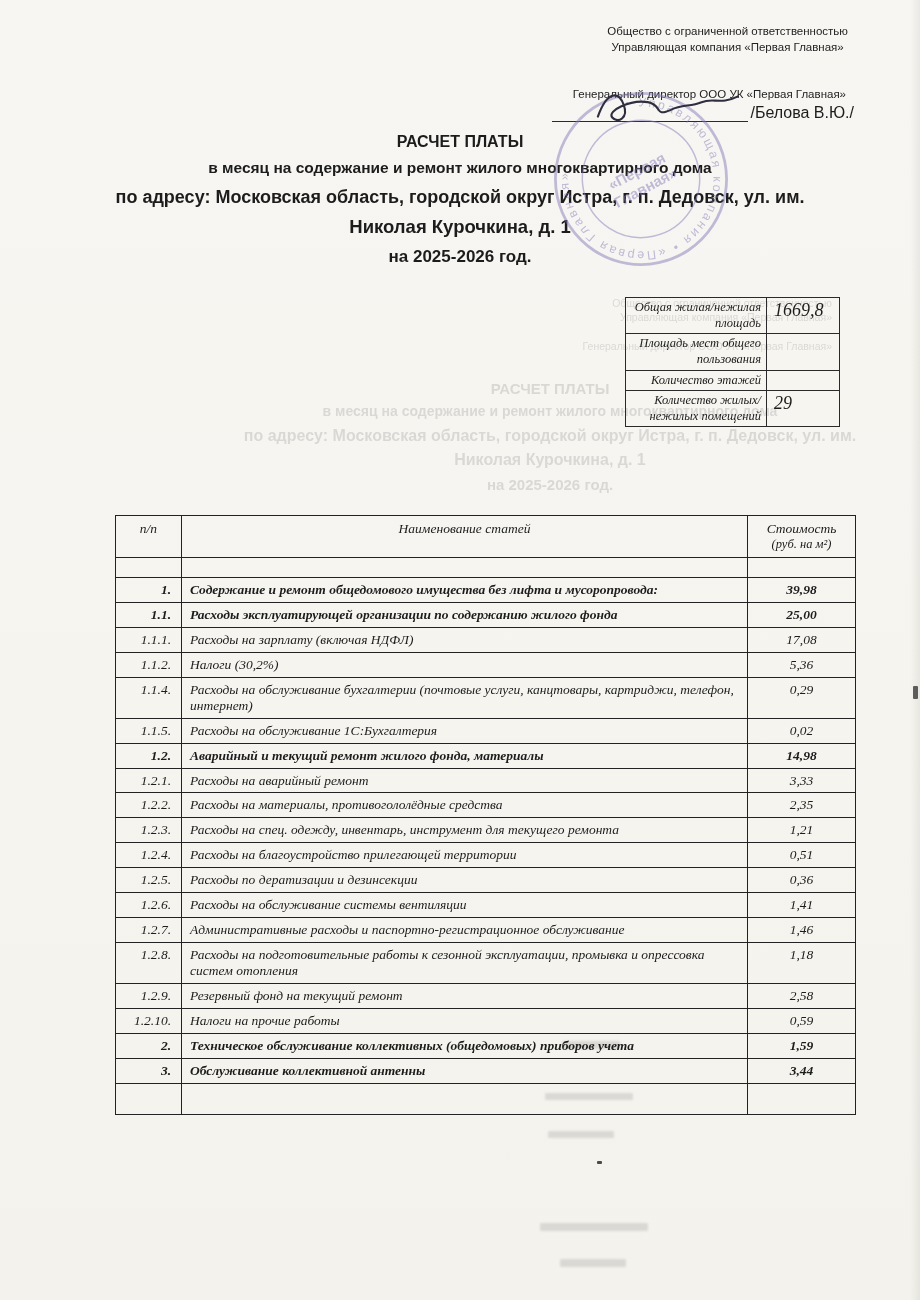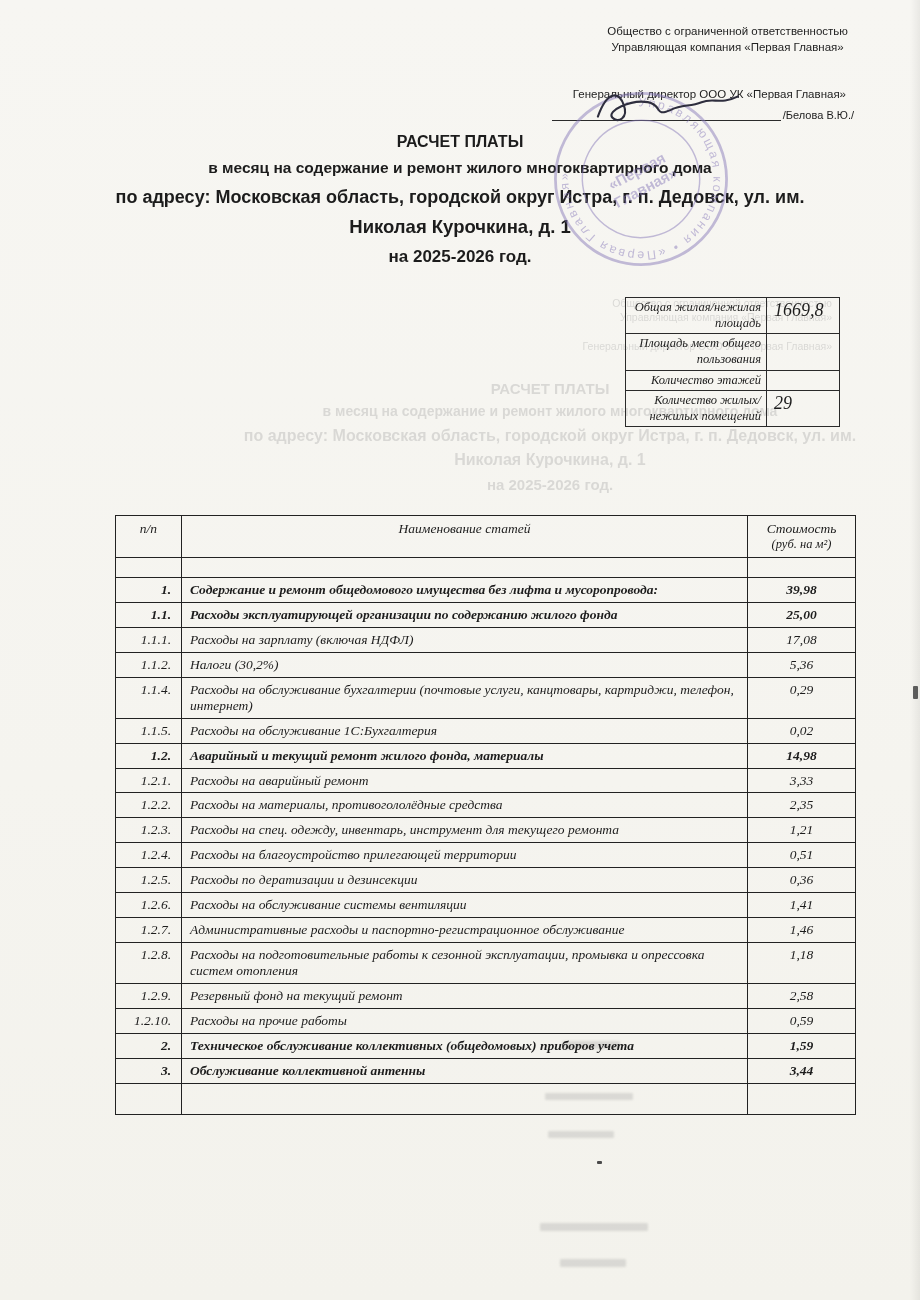--- a/index.html
+++ b/index.html
@@ -18,21 +18,21 @@
     pointer-events:none;
   }
 
   
   .org-block{ position:absolute; top:24px; right:72px; text-align:center;
     font-size:11.5px; line-height:1.35; color:#222; }
   .director-line{ position:absolute; top:88px; right:74px; font-size:11.5px; color:#222; }
   .sign-row{ position:absolute; top:104px; left:552px; width:302px;
     display:flex; align-items:flex-end; }
   .sign-underline{ flex:1; height:16px; border-bottom:1.2px solid #2b2b2b; }
-  .sign-name{ font-size:11px; padding-left:2px; white-space:nowrap; }
+  .sign-name{ font-size:16px; padding-left:2px; white-space:nowrap; }
 
   .signature-svg{ position:absolute; left:588px; top:82px; width:158px; height:48px; z-index:3; }
 
   .stamp-svg{ position:absolute; left:548px; top:86px; width:186px; height:186px;
     transform:rotate(-12deg); opacity:.48; z-index:2; }
 
   
   .title-block{ position:absolute; top:133px; left:0; width:100%; text-align:center; font-weight:700; }
   .title-l1{ font-size:16px; margin-bottom:8px; }
   .title-l2{ font-size:15.5px; margin-bottom:10px; }
@@ -257,21 +257,21 @@
           <td class="c-name">Расходы на подготовительные работы к сезонной эксплуатации, промывка и опрессовка систем отопления</td>
           <td class="c-cost">1,18</td>
         </tr>
         <tr class="">
           <td class="c-num">1.2.9.</td>
           <td class="c-name">Резервный фонд на текущий ремонт</td>
           <td class="c-cost">2,58</td>
         </tr>
         <tr class="">
           <td class="c-num">1.2.10.</td>
-          <td class="c-name">Расходы на прочие работы</td>
+          <td class="c-name">Налоги на прочие работы</td>
           <td class="c-cost">0,59</td>
         </tr>
         <tr class="bold">
           <td class="c-num">2.</td>
           <td class="c-name">Техническое обслуживание коллективных (общедомовых) приборов учета</td>
           <td class="c-cost">1,59</td>
         </tr>
         <tr class="bold">
           <td class="c-num">3.</td>
           <td class="c-name">Обслуживание коллективной антенны</td>

